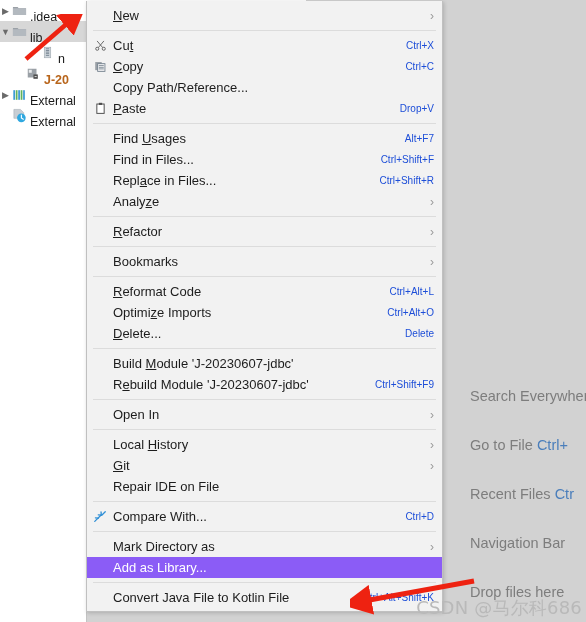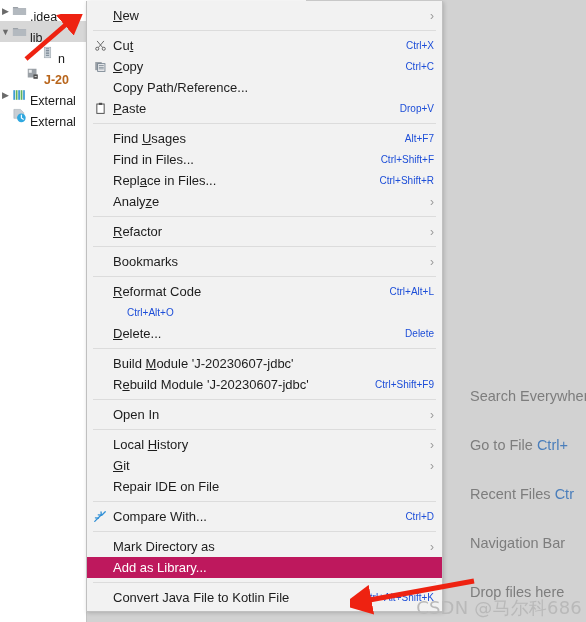--- a/index.html
+++ b/index.html
@@ -90,21 +90,21 @@
   .menu-item {
     height: 21px;
     display: flex;
     align-items: center;
     padding: 0 8px 0 4px;
     position: relative;
     font-size: 13px;
     color: #1d1d1d;
     white-space: nowrap;
   }
-  .menu-item.selected { background: #be185d; color: #ffffff; justify-content: space-between; }
+  .menu-item.selected { background: #8b5cf6; color: #ffffff; justify-content: space-between; }
   .mi-icon {
     width: 18px;
     flex: 0 0 auto;
     display: inline-flex;
     align-items: center;
     justify-content: center;
     height: 16px;
   }
   .mi-label { flex: 1 1 auto; padding-left: 4px; }
   .mi-shortcut {
@@ -319,20 +319,21 @@
       <span class="mi-arrow">›</span>
     </div>
     <div class="menu-sep"></div>
     <div class="menu-item">
       <span class="mi-icon"></span>
       <span class="mi-label"><span class="mnem">R</span>eformat Code</span>
       <span class="mi-shortcut">Ctrl+Alt+L</span>
     </div>
     <div class="menu-item">
       <span class="mi-icon"></span>
+      <span class="mi-label">Optimi<span class="mnem">z</span>e Imports</span>
       <span class="mi-shortcut">Ctrl+Alt+O</span>
     </div>
     <div class="menu-item">
       <span class="mi-icon"></span>
       <span class="mi-label"><span class="mnem">D</span>elete...</span>
       <span class="mi-shortcut">Delete</span>
     </div>
     <div class="menu-sep"></div>
     <div class="menu-item">
       <span class="mi-icon"></span>

